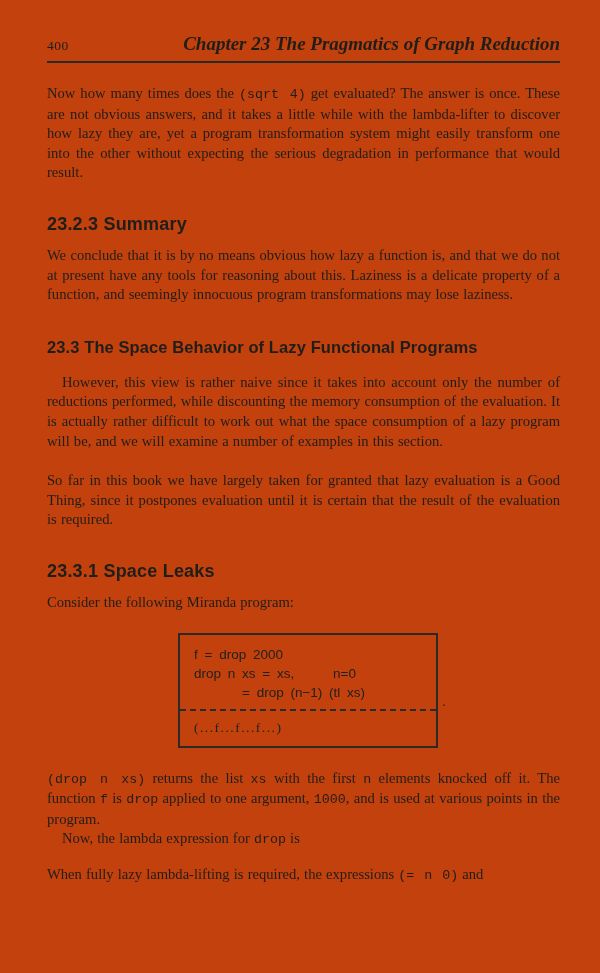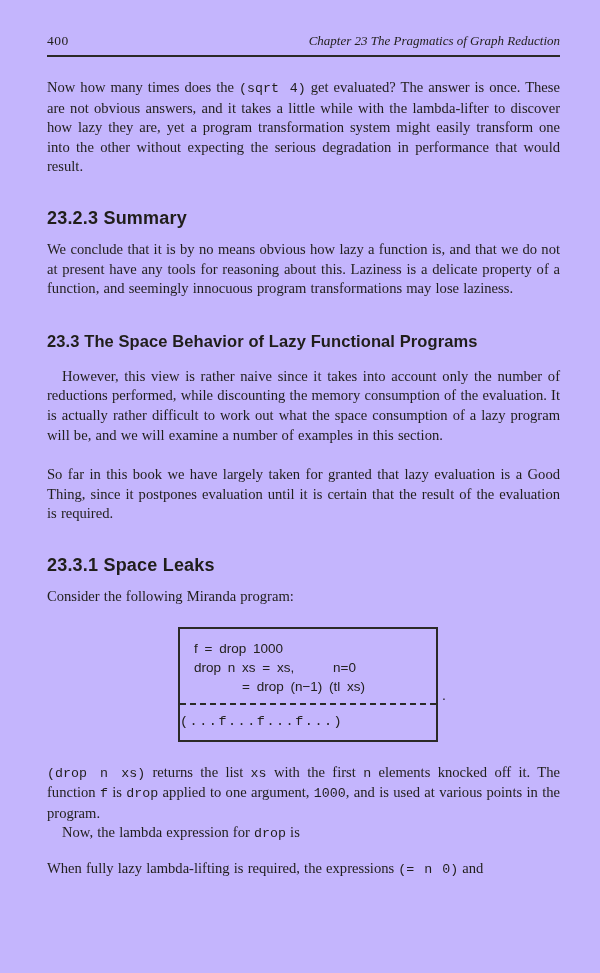--- a/index.html
+++ b/index.html
@@ -6,43 +6,43 @@
     margin: 0;
     padding: 0;
     width: 600px;
     height: 973px;
     background: #f2f0eb;
     overflow: hidden;
   }
   .page {
     position: absolute;
     inset: 0;
-    background: #c4b5fd;
+    background: #c2410c;
     color: #201e1b;
     font-family: "Liberation Serif", serif;
   }
   .content {
     margin: 0 40px 0 47px;
     padding-top: 33px;
   }
   
   .running-header {
     display: flex;
     justify-content: space-between;
     align-items: baseline;
     font-size: 13.5px;
   }
   .page-number {
     font-family: "Liberation Serif", serif;
     letter-spacing: 0.5px;
   }
   .chapter-title {
     font-style: italic;
-    font-weight: normal;
-    font-size: 13px;
+    font-weight: bold;
+    font-size: 19px;
   }
   .header-rule {
     border: none;
     border-top: 2px solid #2b2a27;
     margin: 6px 0 0 0;
   }
   
   p.body-text {
     margin: 0;
     font-size: 14.6px;
@@ -102,25 +102,25 @@
     left: 139px;
     top: 0;
   }
   .code-line.line3 { margin-left: 48px; }
   .dash-sep {
     border: none;
     border-top: 2px dashed #2b2a27;
     margin: 7px 0 0 0;
   }
   .result-line {
-    padding: 7px 8px 9px 0;
+    padding: 7px 8px 9px 14px;
     line-height: 19px;
     letter-spacing: 1.5px;
     word-spacing: 0;
-    font-family: Liberation Mono, monospace;
+    font-family: Liberation Serif, serif;
   }
   .after-period {
     position: absolute;
     right: -10px;
     top: 58px;
     font-size: 14px;
   }
   
   .formula {
     margin: 15px 0 0 0;
@@ -155,21 +155,21 @@
     <p class="body-text indent-first">However, this view is rather naive since it takes into account only the number of reductions performed, while discounting the memory consumption of the evaluation. It is actually rather difficult to work out what the space consumption of a lazy program will be, and we will examine a number of examples in this section.</p>
 
     <p class="body-text mt-p-after-h2">So far in this book we have largely taken for granted that lazy evaluation is a Good Thing, since it postpones evaluation until it is certain that the result of the evaluation is required.</p>
 
     <h3 class="subsection-heading">23.3.1  Space Leaks</h3>
 
     <p class="body-text mt-p-after-h">Consider the following Miranda program:</p>
 
     <div class="code-box">
       <div class="inner">
-        <div class="code-line">f = drop 1000</div>
+        <div class="code-line">f = drop 2000</div>
         <div class="code-line line2"><span>drop n xs = xs,</span><span class="guard">n=0</span></div>
         <div class="code-line line3">= drop (n−1) (tl xs)</div>
       </div>
       <div class="dash-sep"></div>
       <div class="result-line">(...f...f...f...)</div>
       <span class="after-period">.</span>
     </div>
 
     <p class="body-text mt-p6"><span class="code">(drop n xs)</span><span> returns the list </span><span class="code">xs</span><span> with the first </span><span class="code">n</span><span> elements knocked off it. The function </span><span class="code">f</span><span> is </span><span class="code">drop</span><span> applied to one argument, </span><span class="code">1000</span><span>, and is used at various points in the program.</span></p>
 

